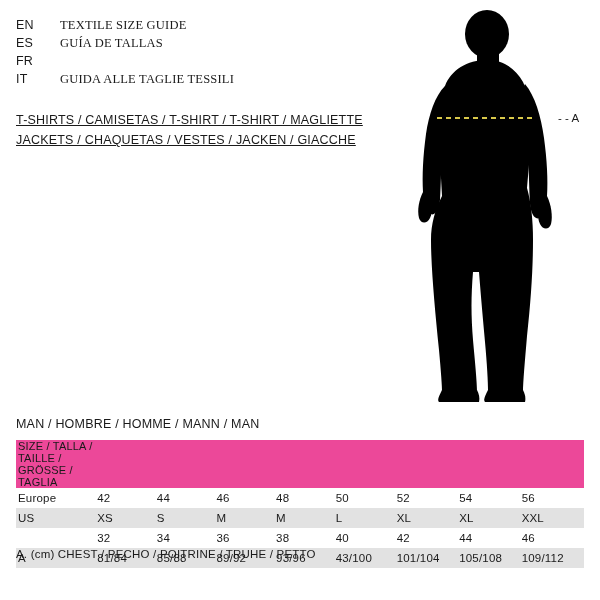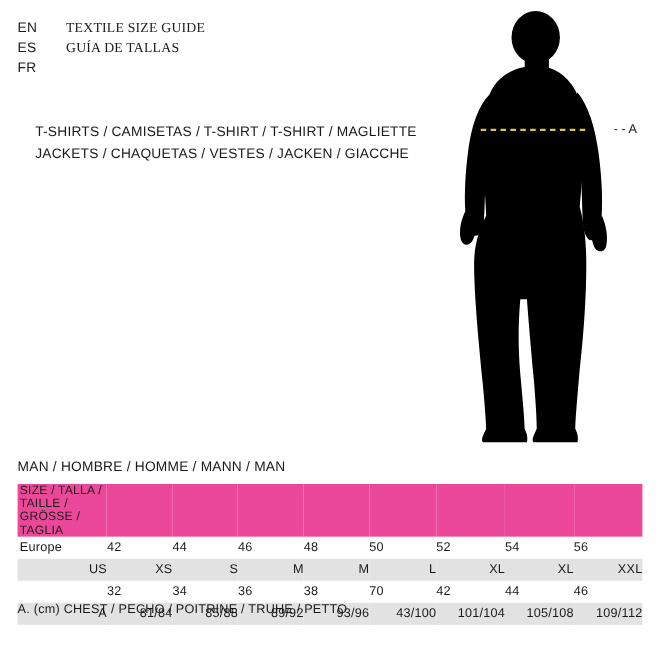--- a/index.html
+++ b/index.html
@@ -36,22 +36,23 @@
   }
   .lang-text {
     white-space: nowrap;
     font-family: Liberation Serif, serif;
   }
 
   
   .garment-block {
     position: absolute;
     top: 110px;
-    left: 32px;
+    left: 16px;
     width: 380px;
+    text-decoration: underline;
   }
   .garment-line {
     font-size: 12.5px;
     line-height: 20px;
     letter-spacing: 0.2px;
     white-space: nowrap;
   }
 
   
   .figure-wrap {
@@ -94,21 +95,20 @@
     height: 20px;
     vertical-align: middle;
     letter-spacing: 0.2px;
   }
   tr.head-row td {
     background: #ec4899;
     font-size: 11px;
   }
   tr.alt td {
     background: #e2e2e2;
-    text-align: right;
   }
   tr.plain td {
     background: #ffffff;
   }
   .c0 { width: 88px; padding-left: 2px !important; }
   .cx { width: 68px; }
 
   .footnote {
     position: absolute;
     top: 548px;
@@ -125,20 +125,24 @@
   <div class="lang-row">
     <span class="lang-code">EN</span>
     <span class="lang-text">TEXTILE SIZE GUIDE</span>
   </div>
   <div class="lang-row">
     <span class="lang-code">ES</span>
     <span class="lang-text">GUÍA DE TALLAS</span>
   </div>
   <div class="lang-row">
     <span class="lang-code">FR</span>
+  </div>
+  <div class="lang-row">
+    <span class="lang-code">IT</span>
+    <span class="lang-text">GUIDA ALLE TAGLIE TESSILI</span>
   </div>
 </div>
 
 <div class="garment-block">
   <div class="garment-line">T-SHIRTS / CAMISETAS / T-SHIRT / T-SHIRT / MAGLIETTE</div>
   <div class="garment-line">JACKETS / CHAQUETAS / VESTES / JACKEN / GIACCHE</div>
 </div>
 
 <div class="figure-wrap">
   <svg class="figure-svg" width="200" height="400" viewBox="0 0 200 400" xmlns="http://www.w3.org/2000/svg">
@@ -238,21 +242,21 @@
       <td class="cx">XL</td>
       <td class="cx">XXL</td>
     </tr>
 
     <tr class="plain">
       <td class="c0"></td>
       <td class="cx">32</td>
       <td class="cx">34</td>
       <td class="cx">36</td>
       <td class="cx">38</td>
-      <td class="cx">70</td>
+      <td class="cx">40</td>
       <td class="cx">42</td>
       <td class="cx">44</td>
       <td class="cx">46</td>
     </tr>
 
     <tr class="alt">
       <td class="c0">A</td>
       <td class="cx">81/84</td>
       <td class="cx">85/88</td>
       <td class="cx">89/92</td>

